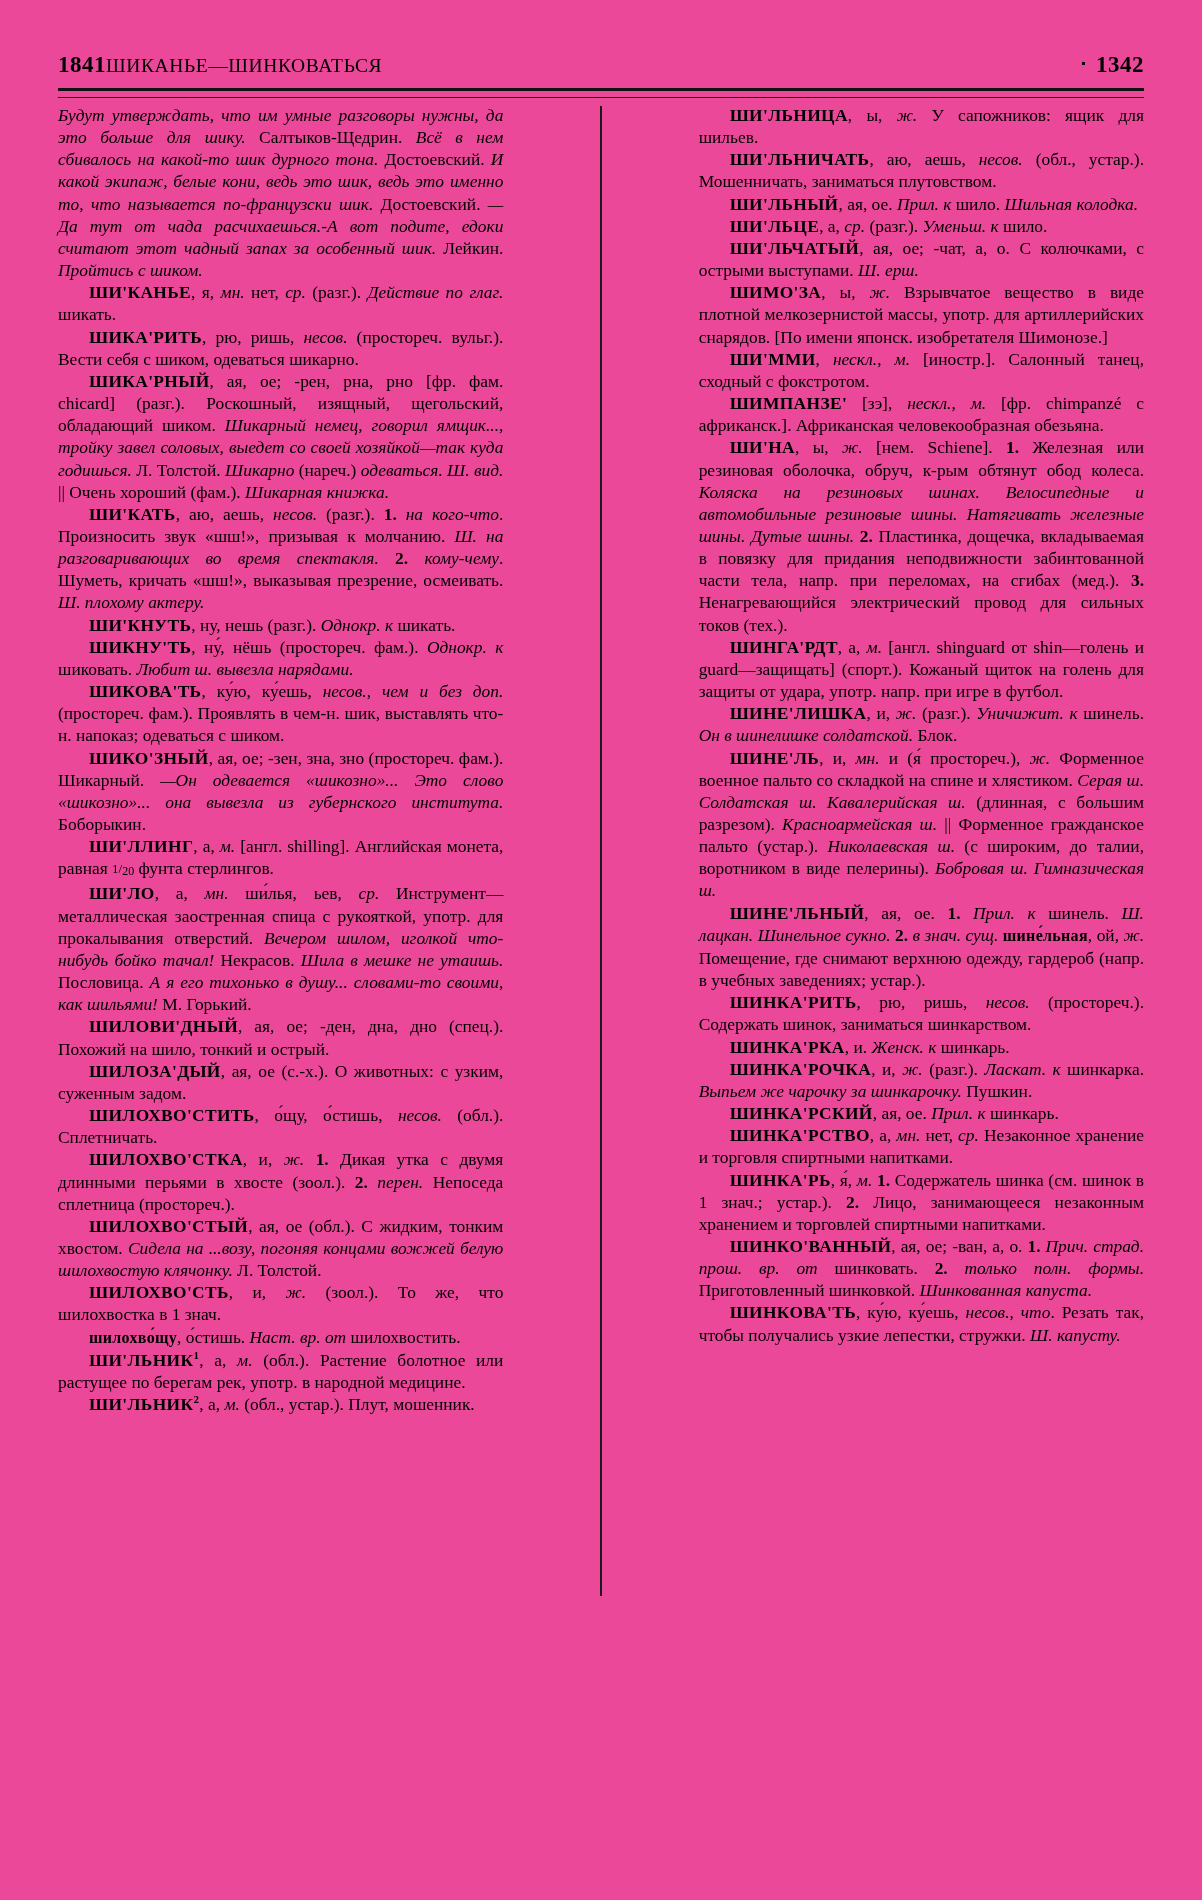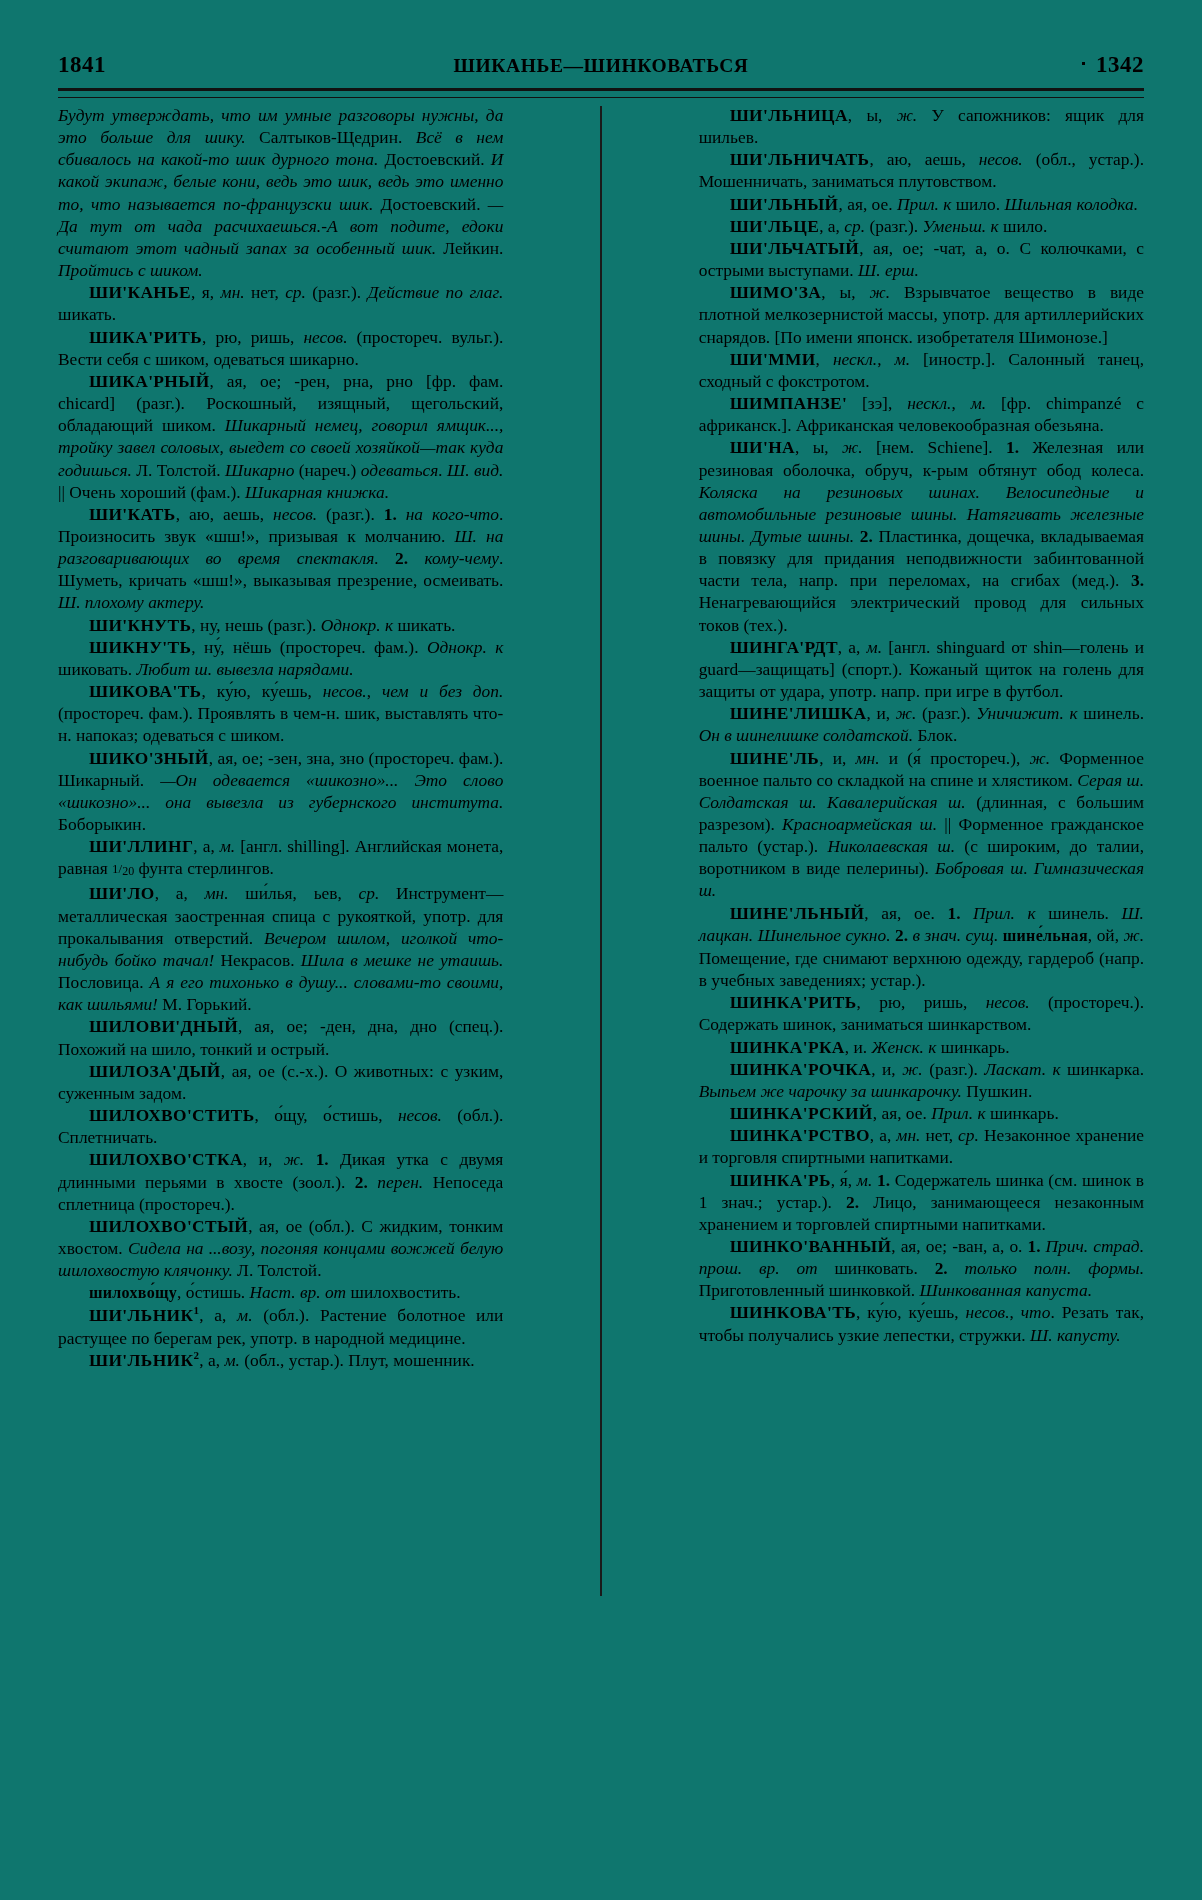--- a/index.html
+++ b/index.html
@@ -14,21 +14,21 @@
     font-family: "Liberation Serif", "DejaVu Serif", serif;
     color: #000000;
     position: relative;
     overflow: hidden;
   }
   .page {
     position: absolute;
     left: 0; top: 0;
     width: 1202px;
     height: 1900px;
-    background: #0f766e;
+    background: #ec4899;
   }
   
   .running-head {
     position: absolute;
     left: 58px;
     top: 52px;
     width: 1086px;
     height: 34px;
     display: flex;
     align-items: baseline;
@@ -43,24 +43,24 @@
   .folio-right { position: relative; }
   .folio-right::before {
     content: "";
     position: absolute;
     left: -14px;
     top: 10px;
     width: 3px; height: 3px;
     background: #000;
   }
   .head-title {
-    font-weight: bold;
+    font-weight: normal;
     font-size: 19.5px;
     letter-spacing: .6px;
-    text-align: center;
+    text-align: left;
     flex: 1;
   }
   .rule-top {
     position: absolute;
     left: 58px;
     top: 88px;
     width: 1086px;
     height: 6px;
     border-top: 3px solid #111;
     border-bottom: 1.3px solid #111;
@@ -151,20 +151,21 @@
           <p><span class="hw">ШИКНУ'ТЬ</span>, ну́, нёшь (простореч. фам.). <i>Однокр. к</i> шиковать. <i>Любит ш. вывезла нарядами.</i></p>
           <p><span class="hw">ШИКОВА'ТЬ</span>, ку́ю, ку́ешь, <i>несов.</i>, <i>чем и без доп.</i> (простореч. фам.). Проявлять в чем-н. шик, выставлять что-н. напоказ; одеваться с шиком.</p>
           <p><span class="hw">ШИКО'ЗНЫЙ</span>, ая, ое; -зен, зна, зно (простореч. фам.). Шикарный. <i>—Он одевается «шикозно»... Это слово «шикозно»... она вывезла из губернского института.</i> Боборыкин.</p>
           <p><span class="hw">ШИ'ЛЛИНГ</span>, а, <i>м.</i> [англ. shilling]. Английская монета, равная <span class="frac">1/<sub>20</sub></span> фунта стерлингов.</p>
           <p><span class="hw">ШИ'ЛО</span>, а, <i>мн.</i> ши́лья, ьев, <i>ср.</i> Инструмент—металлическая заостренная спица с рукояткой, употр. для прокалывания отверстий. <i>Вечером шилом, иголкой что-нибудь бойко тачал!</i> Некрасов. <i>Шила в мешке не утаишь.</i> Пословица. <i>А я его тихонько в душу... словами-то своими, как шильями!</i> М. Горький.</p>
           <p><span class="hw">ШИЛОВИ'ДНЫЙ</span>, ая, ое; -ден, дна, дно (спец.). Похожий на шило, тонкий и острый.</p>
           <p><span class="hw">ШИЛОЗА'ДЫЙ</span>, ая, ое (с.-х.). О животных: с узким, суженным задом.</p>
           <p><span class="hw">ШИЛОХВО'СТИТЬ</span>, о́щу, о́стишь, <i>несов.</i> (обл.). Сплетничать.</p>
           <p><span class="hw">ШИЛОХВО'СТКА</span>, и, <i>ж.</i> <b>1.</b> Дикая утка с двумя длинными перьями в хвосте (зоол.). <b>2.</b> <i>перен.</i> Непоседа сплетница (простореч.).</p>
           <p><span class="hw">ШИЛОХВО'СТЫЙ</span>, ая, ое (обл.). С жидким, тонким хвостом. <i>Сидела на ...возу, погоняя концами вожжей белую шилохвостую клячонку.</i> Л. Толстой.</p>
+          <p><span class="hw">ШИЛОХВО'СТЬ</span>, и, <i>ж.</i> (зоол.). То же, что шилохвостка в 1 знач.</p>
           <p><span class="hw-sm">шилохво́щу</span>, о́стишь. <i>Наст. вр. от</i> шилохвостить.</p>
           <p><span class="hw">ШИ'ЛЬНИК<sup>1</sup></span>, а, <i>м.</i> (обл.). Растение болотное или растущее по берегам рек, употр. в народной медицине.</p>
           <p><span class="hw">ШИ'ЛЬНИК<sup>2</sup></span>, а, <i>м.</i> (обл., устар.). Плут, мошенник.</p>
         </div>
     </div>
 
     <div class="gutter">
       <div class="vrule"></div>
     </div>
 

